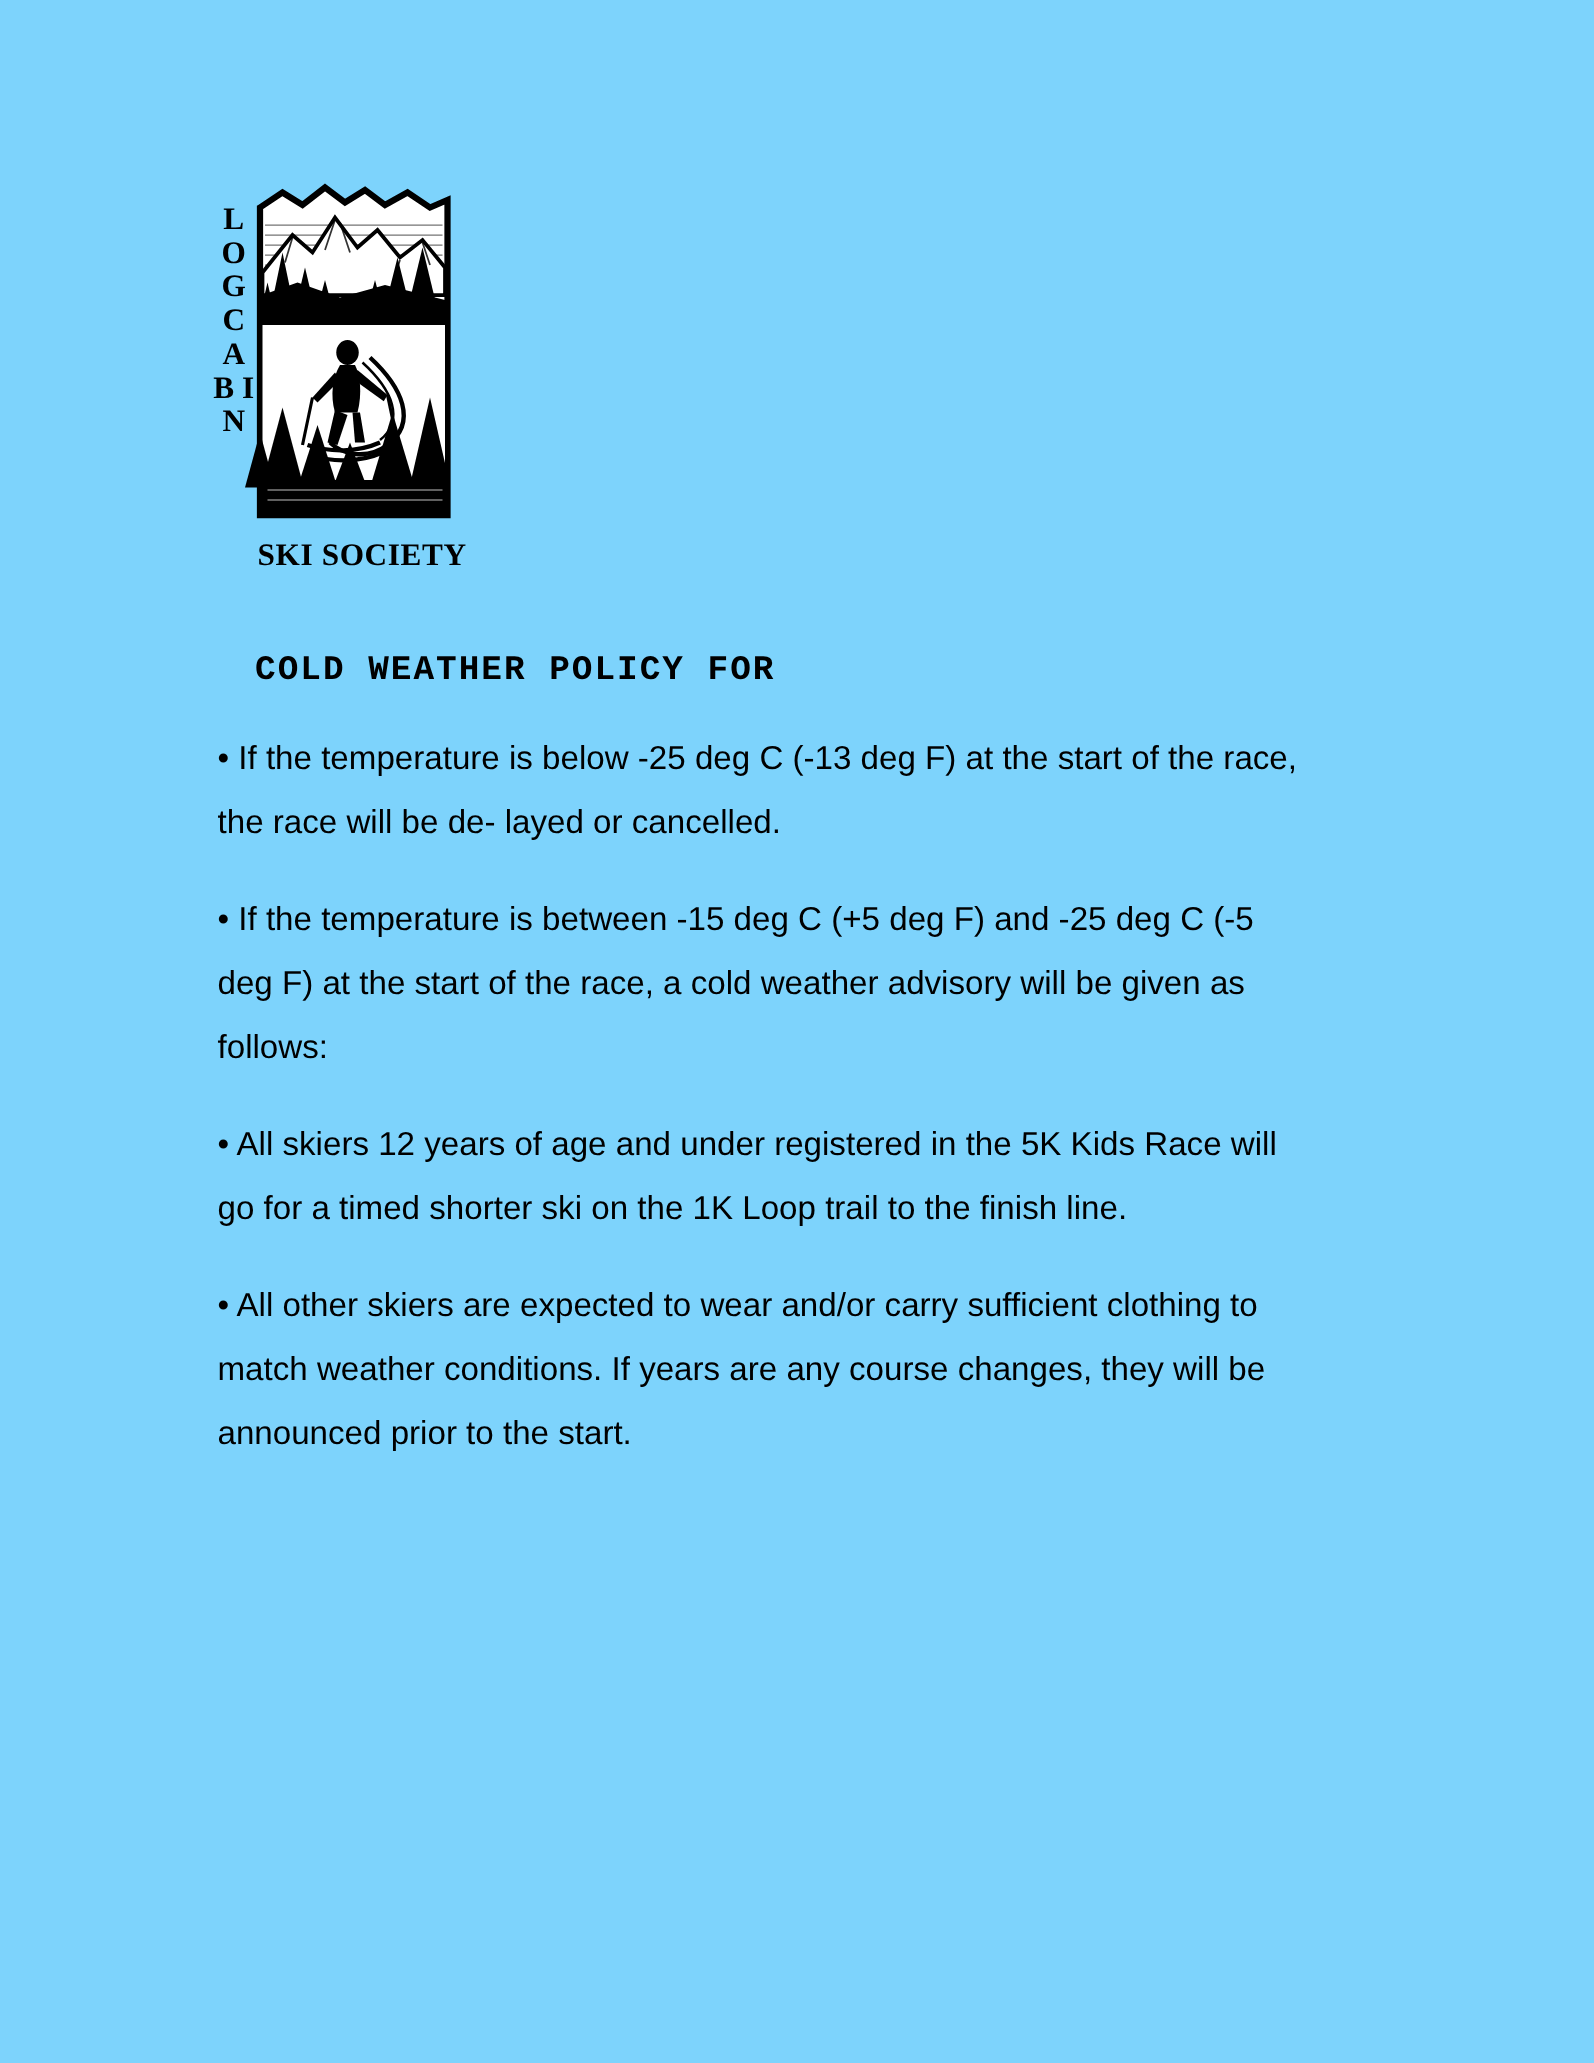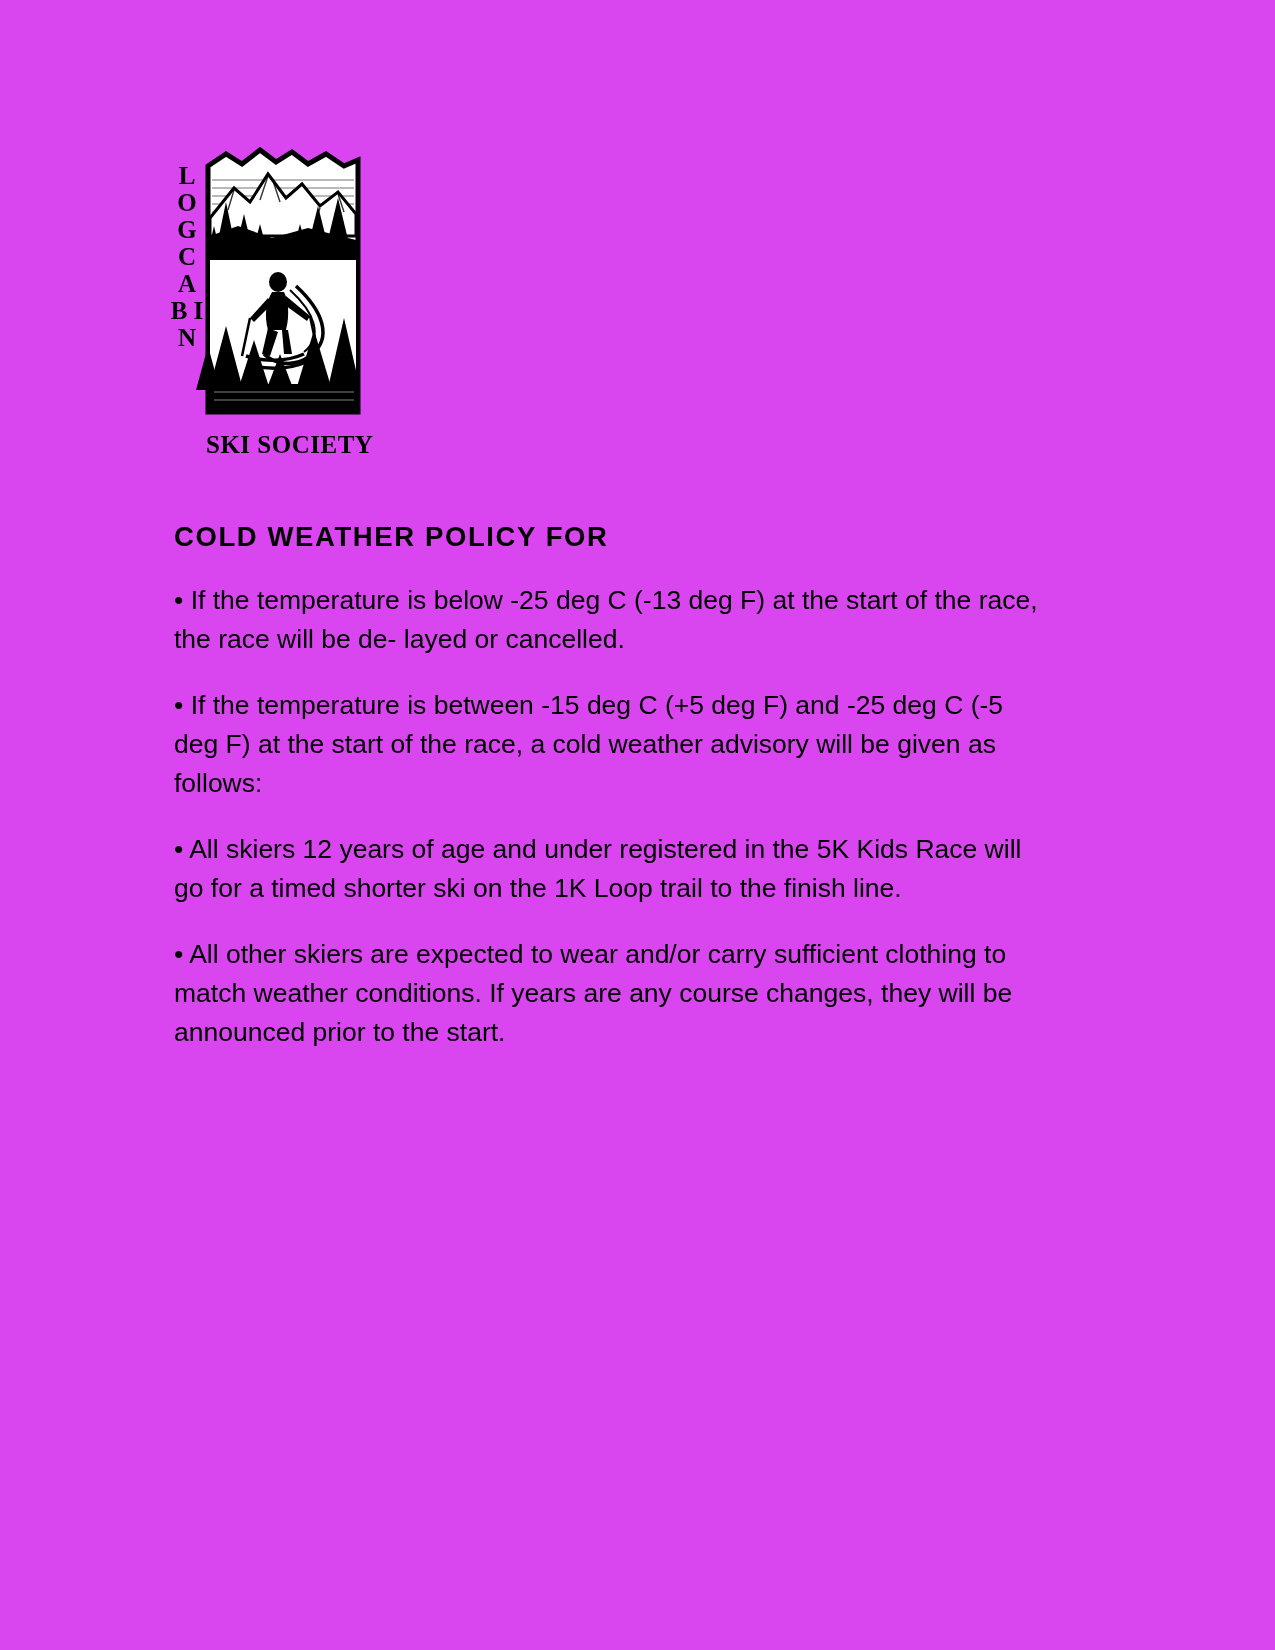--- a/index.html
+++ b/index.html
@@ -14,21 +14,21 @@
     font-family: "Liberation Sans", sans-serif;
     color: #000000;
     overflow: hidden;
   }
 
   .page {
     position: absolute;
     left: 0; top: 0;
     width: 1275px;
     height: 1650px;
-    background: #d946ef;
+    background: #7dd3fc;
   }
 
   
   .logo-block {
     position: absolute;
     left: 168px;
     top: 140px;
     width: 230px;
   }
   .logo-frame {
@@ -66,35 +66,36 @@
   }
 
   
   .doc-body {
     position: absolute;
     left: 174px;
     top: 520px;
     width: 870px;
   }
   .title-line {
-    font-family: Liberation Sans, sans-serif;
+    font-family: Liberation Mono, monospace;
     font-weight: bold;
     font-size: 27.5px;
     letter-spacing: 1.6px;
     line-height: 34px;
     color: #000;
     margin-bottom: 24px;
+    margin-left: 30px;
   }
   .title-line.second {
     margin-bottom: 30px;
   }
   .para {
     font-family: "Liberation Sans", sans-serif;
     font-size: 26.5px;
-    line-height: 39px;
+    line-height: 51px;
     color: #000;
     margin-bottom: 27px;
     white-space: pre-wrap;
   }
 </style>
 </head>
 <body>
 
 <div class="page">
 

